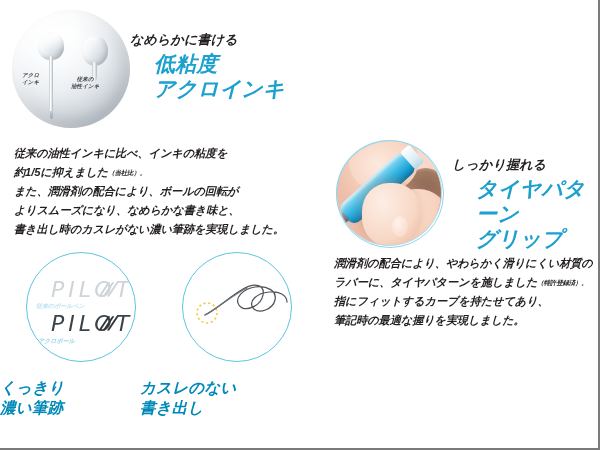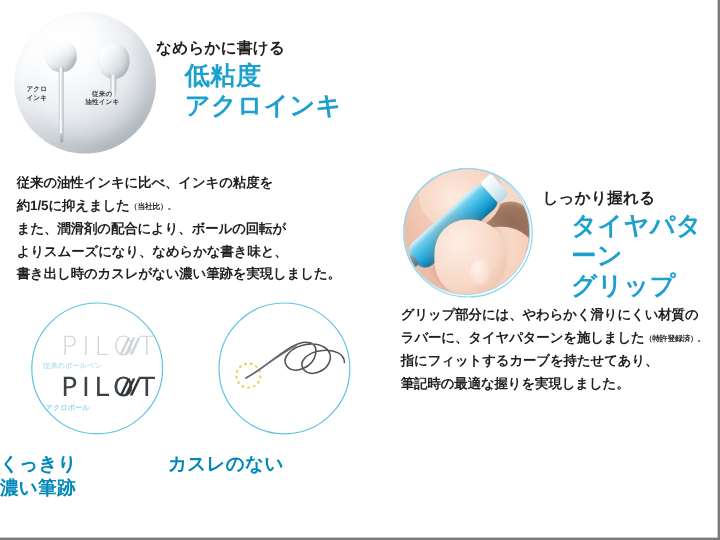--- a/index.html
+++ b/index.html
@@ -14,20 +14,21 @@
 
   .page {
     position: relative;
     width: 600px;
     height: 450px;
     background: #ffffff;
     overflow: hidden;
     border-right: 2px solid #7a7a7a;
     border-bottom: 2px solid #7a7a7a;
     box-sizing: border-box;
+    font-style: italic;
   }
 
   
   .ink-sphere-wrap {
     position: absolute;
     left: 8px;
     top: 8px;
     width: 128px;
     height: 122px;
   }
@@ -431,21 +432,21 @@
   <div class="grip-ring"></div>
 
   <div class="head-block-2">
     <p class="kicker">しっかり握れる</p>
     <p class="headline">タイヤパターン</p>
     <p class="headline">グリップ</p>
   </div>
 
   <div class="body-copy-right">
     <div class="copy-line">
-      <span>グリップ部分には、やわらかく滑りにくい材質の</span>
+      <span>潤滑剤の配合により、やわらかく滑りにくい材質の</span>
     </div>
     <div class="copy-line">
       <span>ラバーに、タイヤパターンを施しました</span><span class="mini-note">（特許登録済）。</span>
     </div>
     <div class="copy-line">
       <span>指にフィットするカーブを持たせてあり、</span>
     </div>
     <div class="copy-line">
       <span>筆記時の最適な握りを実現しました。</span>
     </div>
@@ -470,15 +471,16 @@
       <path d="M22,62 C36,54 50,42 64,35" fill="none" stroke="#6b7075" stroke-width="1.1" stroke-linecap="round"></path>
     </svg>
   </div>
 
   <div class="sample-caption one">
     <div>くっきり</div>
     <div>濃い筆跡</div>
   </div>
   <div class="sample-caption two">
     <div>カスレのない</div>
+    <div>書き出し</div>
   </div>
 
 </div>
 
 </body></html>

